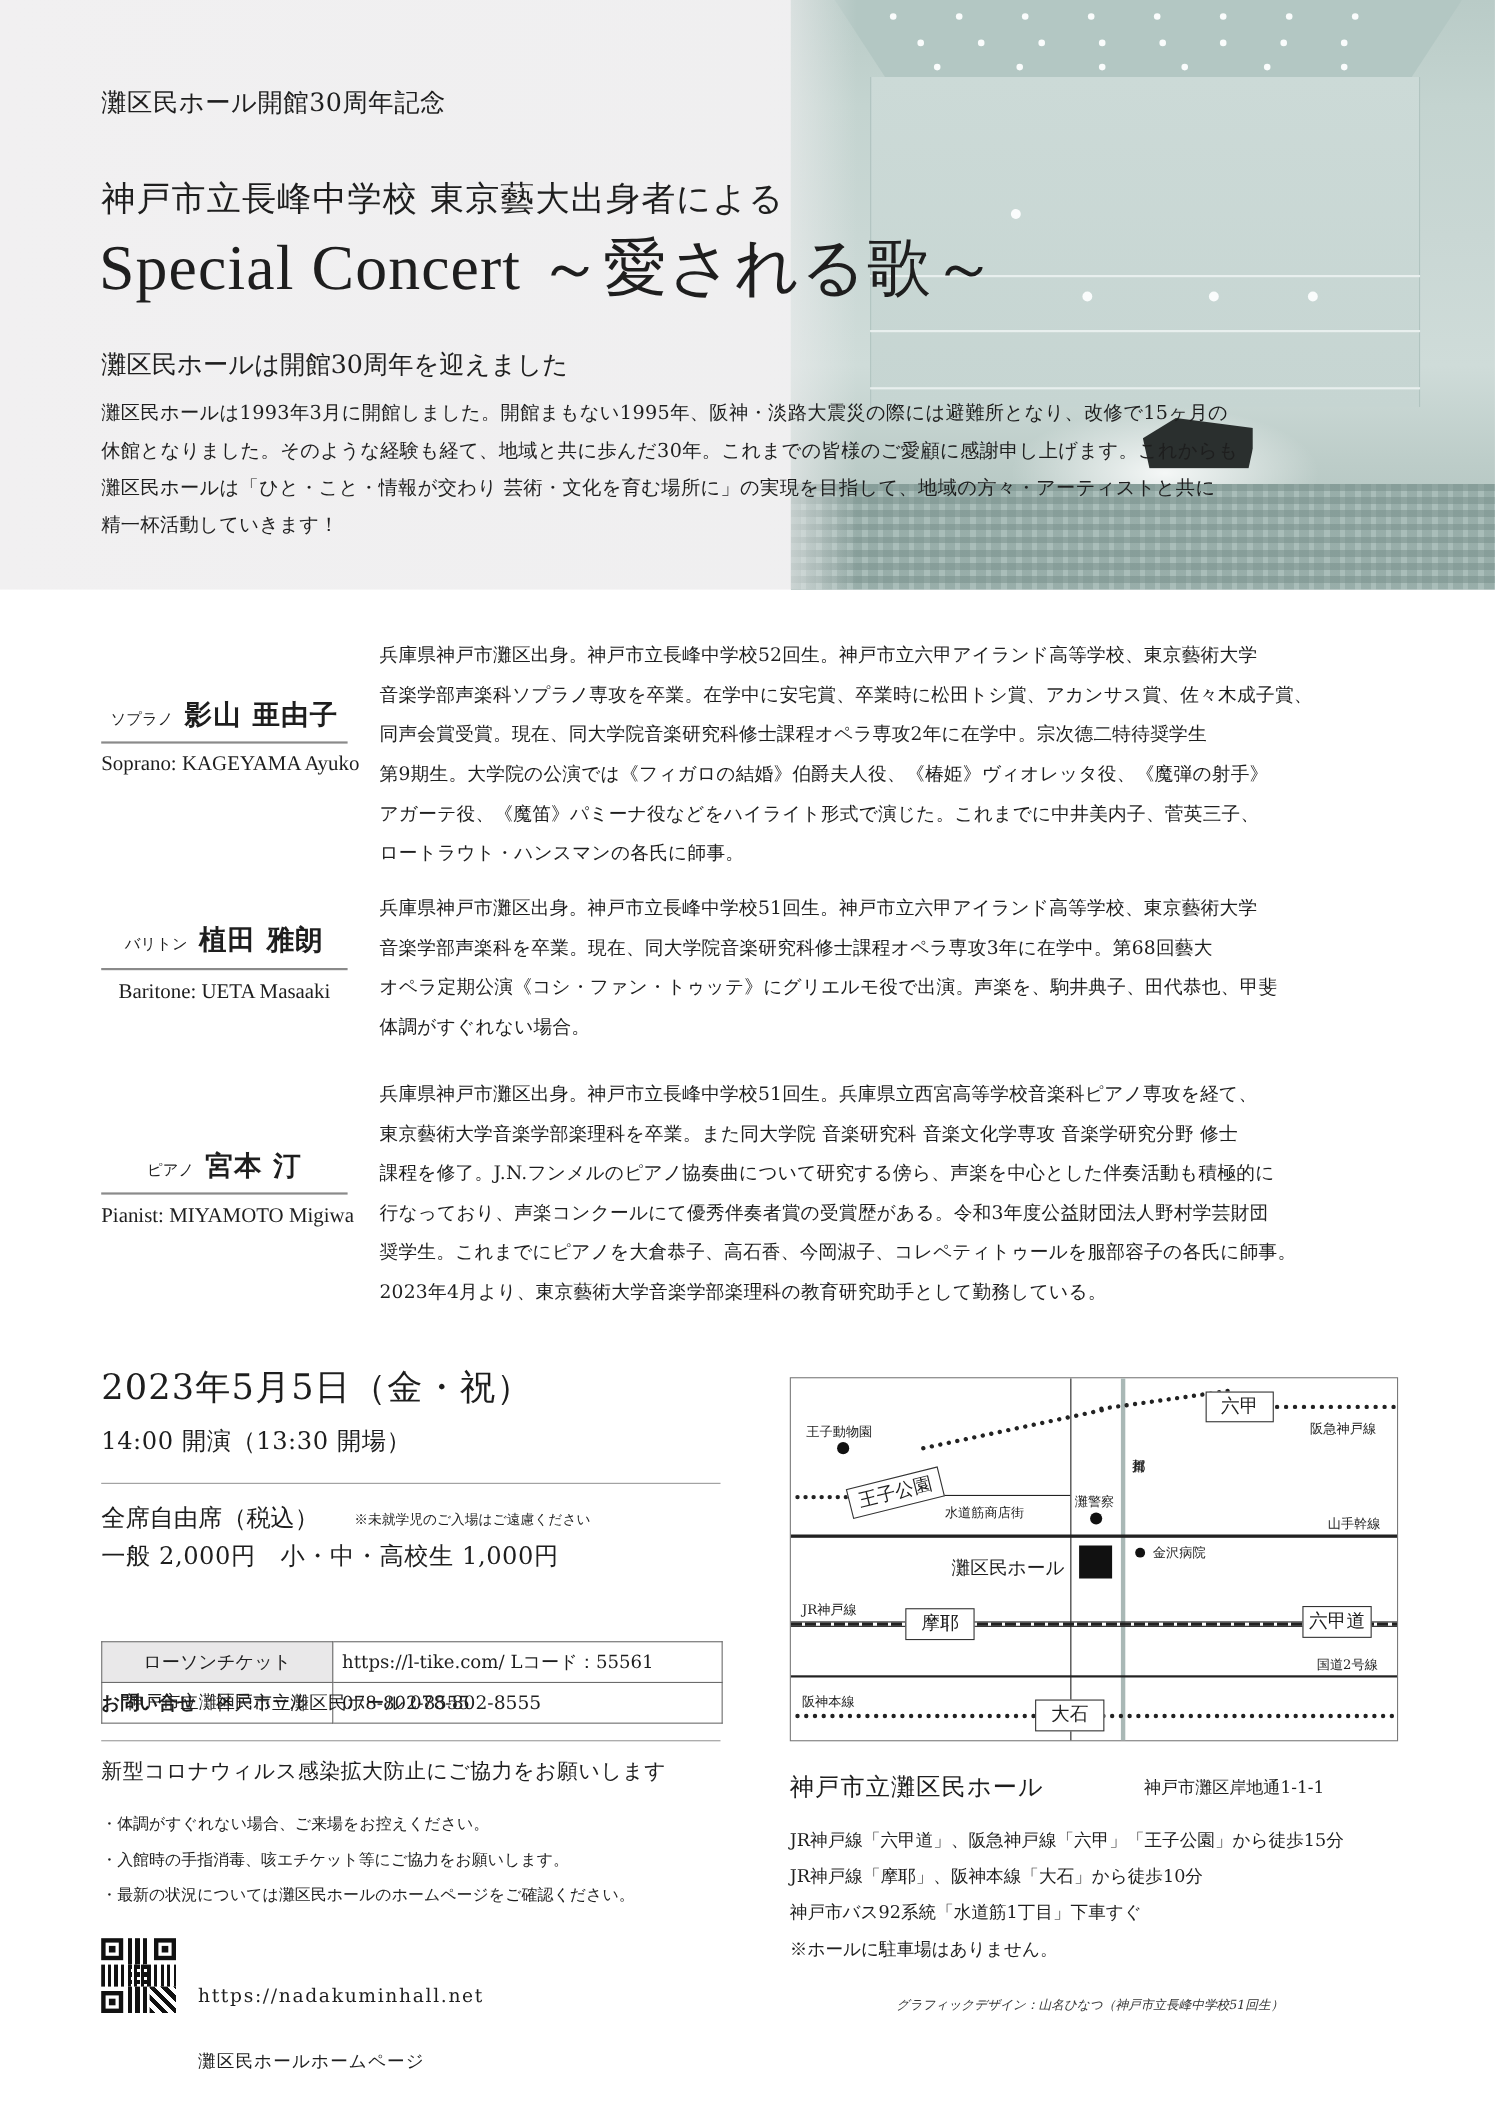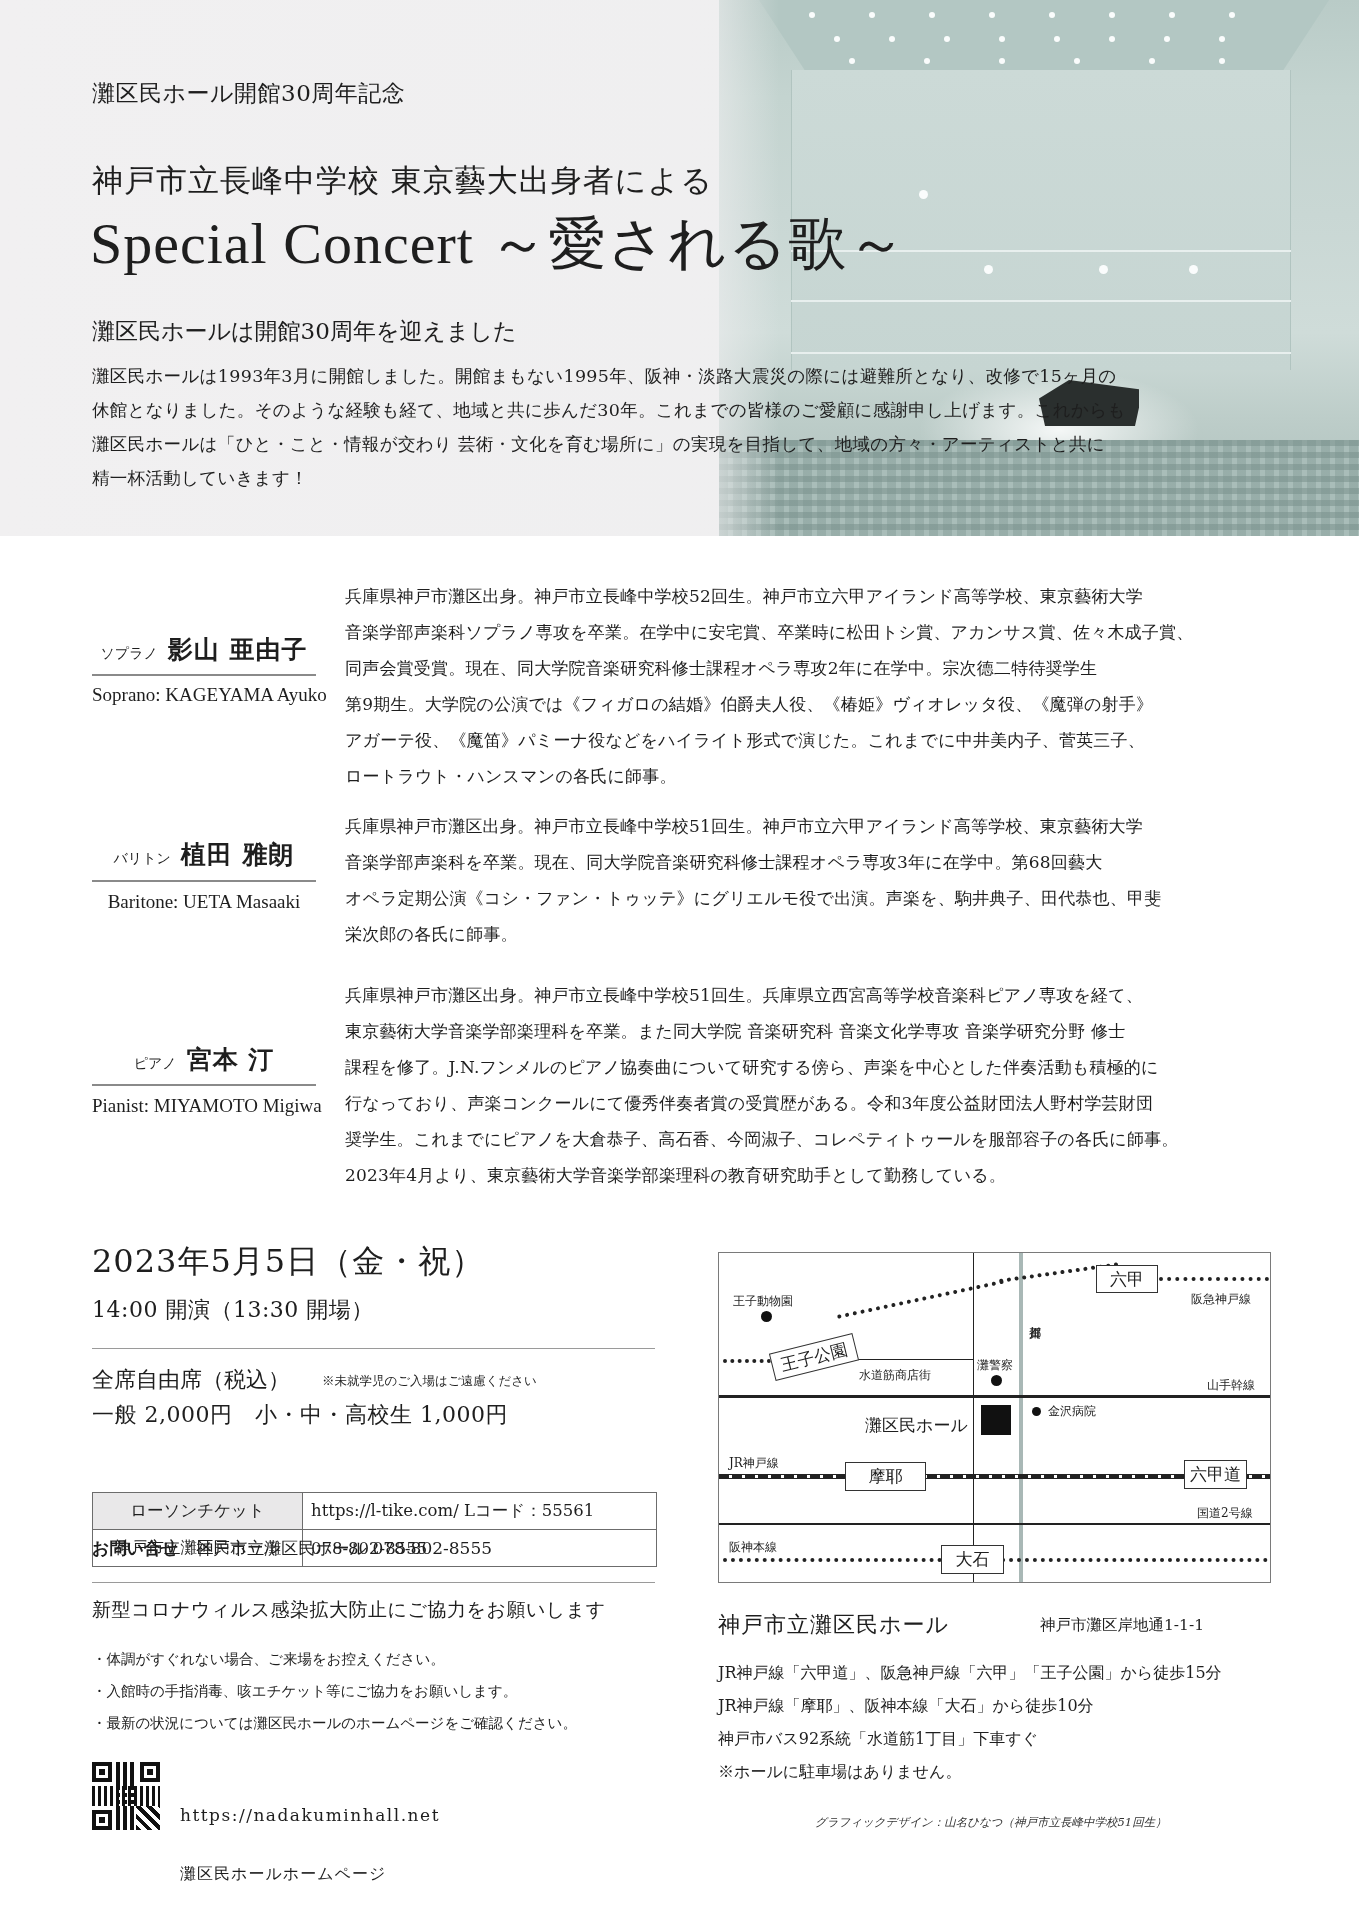--- a/index.html
+++ b/index.html
@@ -211,21 +211,21 @@
 <div class="performer" style="top:808px;height:150px">
   <div class="perf-name-row" style="top:30px">
     <span class="perf-role">バリトン</span><span class="perf-name">植田 雅朗</span>
   </div>
   <div class="perf-rule" style="top:72px"></div>
   <div class="perf-en" style="top:83px">Baritone: UETA Masaaki</div>
   <div class="perf-bio" style="top:0">
     <div>兵庫県神戸市灘区出身。神戸市立長峰中学校51回生。神戸市立六甲アイランド高等学校、東京藝術大学</div>
     <div>音楽学部声楽科を卒業。現在、同大学院音楽研究科修士課程オペラ専攻3年に在学中。第68回藝大</div>
     <div>オペラ定期公演《コシ・ファン・トゥッテ》にグリエルモ役で出演。声楽を、駒井典子、田代恭也、甲斐</div>
-    <div>栄次郎の各氏に師事。</div>
+    <div>体調がすぐれない場合。</div>
   </div>
 </div>
 
 <div class="performer" style="top:977px;height:220px">
   <div class="perf-name-row" style="top:66px">
     <span class="perf-role">ピアノ</span><span class="perf-name">宮本 汀</span>
   </div>
   <div class="perf-rule" style="top:107px"></div>
   <div class="perf-en" style="top:118px">Pianist: MIYAMOTO Migiwa</div>
   <div class="perf-bio" style="top:0">
@@ -297,21 +297,21 @@
   <div class="m-dots" style="left:118px;top:62px;width:170px;transform-origin:0 0;transform:rotate(-12deg)"></div>
   <div class="m-dots" style="left:280px;top:26px;width:120px;transform-origin:0 0;transform:rotate(-8deg)"></div>
   <div class="m-dots" style="left:440px;top:24px;width:110px"></div>
 
   <div class="m-jr" style="left:0;top:221px;width:553px"></div>
 
   <div class="m-dots" style="left:4px;top:305px;width:545px"></div>
 
   <div class="m-station" style="left:52px;top:90px;width:86px;height:28px;line-height:26px;transform:rotate(-14deg)">王子公園</div>
   <div class="m-station" style="left:377px;top:12px;width:62px;height:28px;line-height:26px">六甲</div>
-  <div class="m-station" style="left:126px;top:209px;width:81px;height:29px;line-height:27px">摩耶</div>
+  <div class="m-station" style="left:104px;top:209px;width:63px;height:29px;line-height:27px">摩耶</div>
   <div class="m-station" style="left:465px;top:207px;width:63px;height:29px;line-height:27px">六甲道</div>
   <div class="m-station" style="left:222px;top:292px;width:63px;height:29px;line-height:27px">大石</div>
 
   <div class="m-label" style="left:14px;top:40px">王子動物園</div>
   <div class="m-dot" style="left:42px;top:58px"></div>
   <div class="m-label" style="left:472px;top:38px">阪急神戸線</div>
   <div class="m-vert" style="left:307px;top:64px">都賀川</div>
   <div class="m-label" style="left:140px;top:114px">水道筋商店街</div>
   <div class="m-label" style="left:258px;top:104px">灘警察</div>
   <div class="m-dot" style="left:272px;top:122px"></div>

